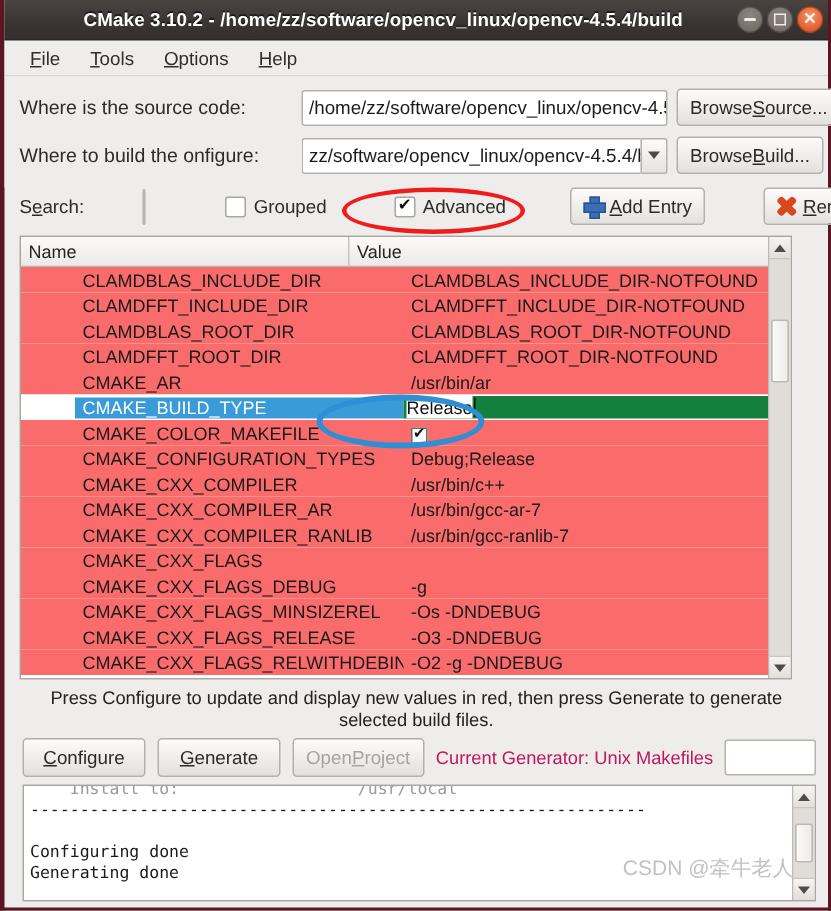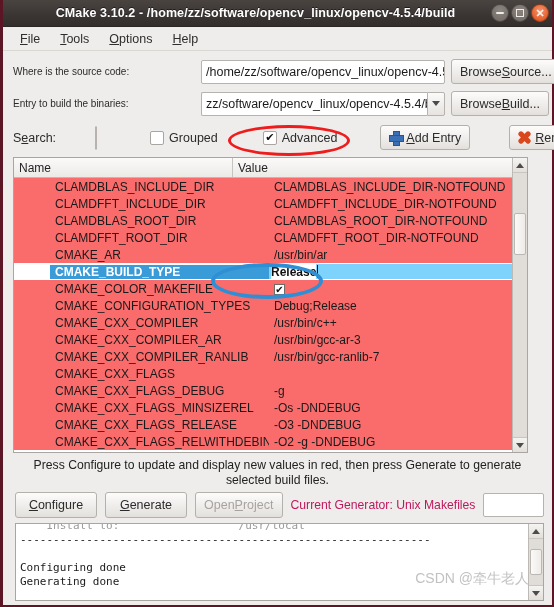--- a/index.html
+++ b/index.html
@@ -73,21 +73,21 @@
   
   .form {
     padding: 8px 8px 2px 10px;
     background: #efedeb;
   }
   .form-row {
     display: flex; align-items: center;
     margin-bottom: 7px;
   }
   .form-label {
-    font-size: 10px; color: #2b2b2b;
+    font-size: 13px; color: #2b2b2b;
     width: 188px; flex: 0 0 188px;
   }
   .textfield {
     height: 24px;
     background: #ffffff;
     border: 1px solid #b6b2ae;
     border-radius: 2px;
     font-size: 12.5px; color: #1b1b1b;
     display: flex; align-items: center;
     padding: 0 4px;
@@ -206,23 +206,23 @@
     width: 219px; flex: 0 0 219px;
     padding-left: 5px; overflow: hidden; white-space: nowrap;
   }
   .trow .c-value {
     flex: 1 1 auto; padding-left: 5px;
     overflow: hidden; white-space: nowrap;
   }
   .trow.selected .c-name {
     background: #3a9bd9; color: #ffffff;
   }
-  .trow.selected { background: #ffffff; font-weight: bold; }
+  .trow.selected { background: #ffffff; }
   .trow.editing .c-value {
-    background: #7dd3fc; color: #111;
+    background: #15803d; color: #111;
     padding-left: 2px;
     display: flex; align-items: center;
   }
   .edit-box {
     height: 15px; display: inline-flex; align-items: center;
     background: #ffffff;
   }
   .caret {
     display: inline-block; width: 1px; height: 13px;
     background: #111; margin-left: 1px;
@@ -343,21 +343,21 @@
     <div class="menu-item"><u>H</u><span>elp</span></div>
   </div>
 
   <div class="form">
     <div class="form-row">
       <div class="form-label">Where is the source code:</div>
       <div class="textfield src-field">/home/zz/software/opencv_linux/opencv-4.5.4</div>
       <div class="btn browse">Browse <u>S</u>ource...</div>
     </div>
     <div class="form-row">
-      <div class="form-label">Entry to build the binaries:</div>
+      <div class="form-label">Where to build the onfigure:</div>
       <div class="textfield bin-field">zz/software/opencv_linux/opencv-4.5.4/build</div>
       <div class="combo-arrow">
           <span></span>
         </div>
       <div class="btn browse">Browse <u>B</u>uild...</div>
     </div>
   </div>
 
   <div class="searchrow">
     <div class="search-label">S<u>e</u>arch:</div>
@@ -423,21 +423,21 @@
             <div class="trow">
               <div class="c-name">CMAKE_CONFIGURATION_TYPES</div>
               <div class="c-value">Debug;Release</div>
             </div>
             <div class="trow">
               <div class="c-name">CMAKE_CXX_COMPILER</div>
               <div class="c-value">/usr/bin/c++</div>
             </div>
             <div class="trow">
               <div class="c-name">CMAKE_CXX_COMPILER_AR</div>
-              <div class="c-value">/usr/bin/gcc-ar-3</div>
+              <div class="c-value">/usr/bin/gcc-ar-7</div>
             </div>
             <div class="trow">
               <div class="c-name">CMAKE_CXX_COMPILER_RANLIB</div>
               <div class="c-value">/usr/bin/gcc-ranlib-7</div>
             </div>
             <div class="trow">
               <div class="c-name">CMAKE_CXX_FLAGS</div>
               <div class="c-value"></div>
             </div>
             <div class="trow">

